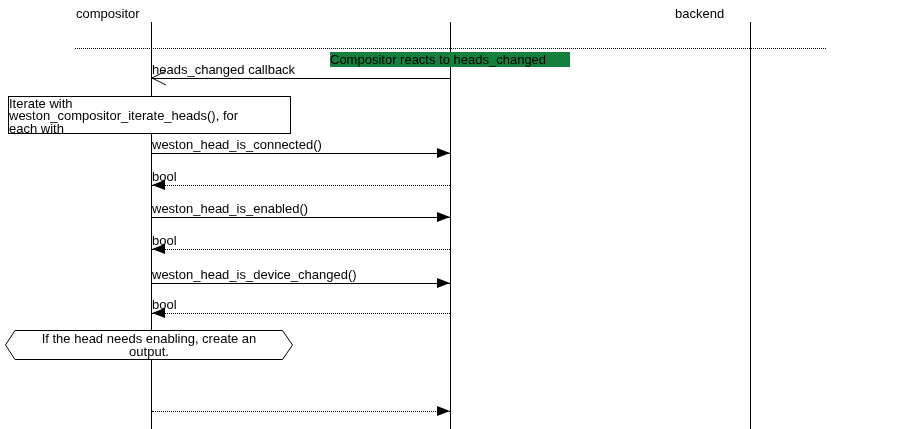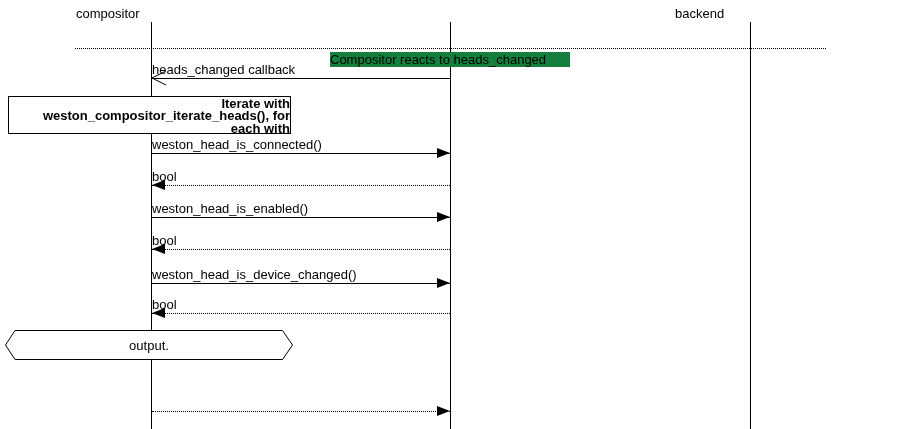--- a/index.html
+++ b/index.html
@@ -86,25 +86,24 @@
   .open-arrow { position: absolute; left: 151px; top: 70px; z-index: 4; }
   .note-box {
     position: absolute;
     left: 8px;
     top: 96px;
     width: 283px;
     height: 38px;
     box-sizing: border-box;
     border: 1px solid #000000;
     background: #ffffff;
-    text-align: right;
+    text-align: left;
     line-height: 12.3px;
     padding-top: 1px;
     z-index: 2;
-    font-weight: bold;
   }
   .hex {
     position: absolute;
     left: 5px;
     width: 288px;
     z-index: 2;
   }
   .hex svg { position: absolute; left: 0; top: 0; }
   .hex-text {
     position: absolute;
@@ -169,18 +168,19 @@
     <div>Iterate with</div>
     <div>weston_compositor_iterate_heads(), for</div>
     <div>each with</div>
   </div>
 
   <div class="hex" style="top:330px;height:30px">
     <svg width="288" height="30">
       <polygon points="10,0.5 277.5,0.5 287.5,15 277.5,29.5 10,29.5 0.5,15" fill="#ffffff" stroke="#000000" stroke-width="1"></polygon>
     </svg>
     <div class="hex-text">
+      <div>If the head needs enabling, create an</div>
       <div>output.</div>
     </div>
   </div>
 
 
 </div>
 
 </body></html>

